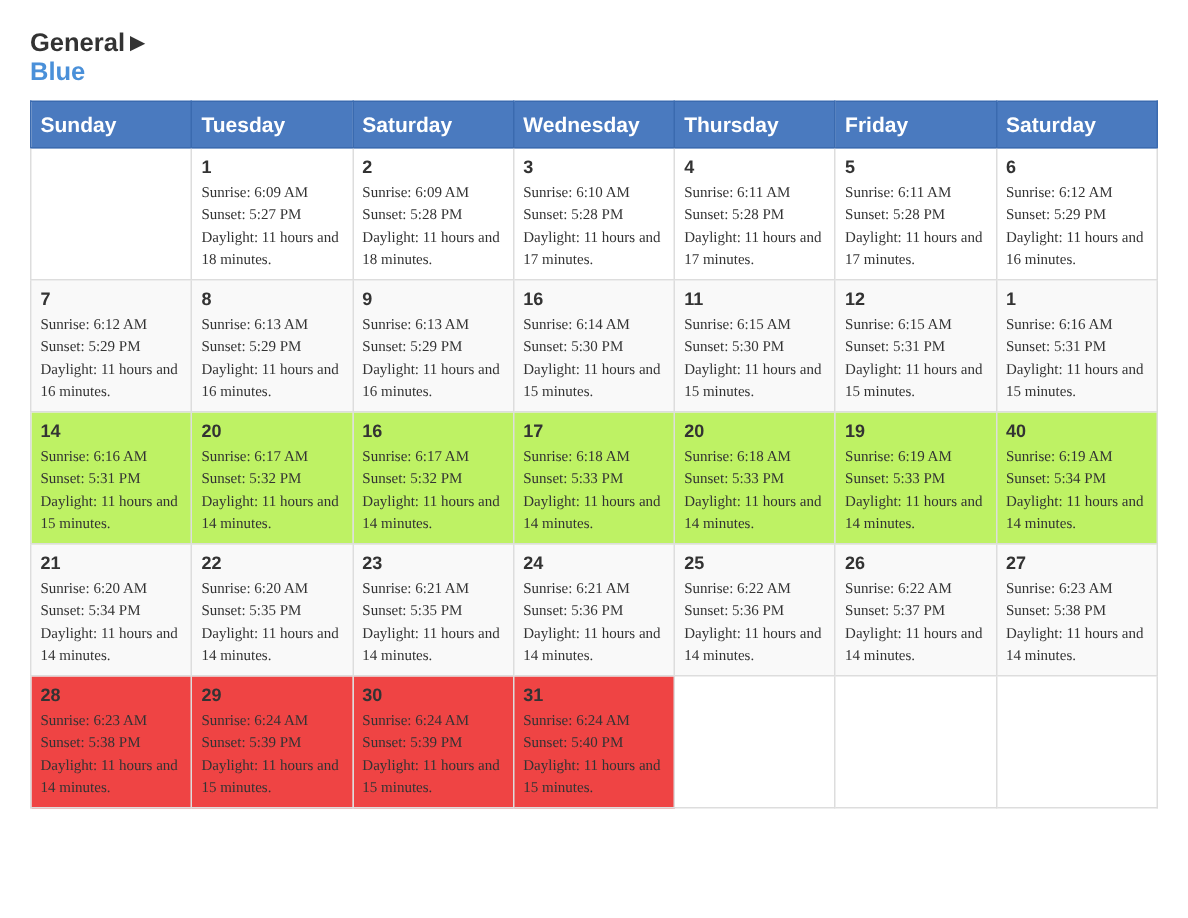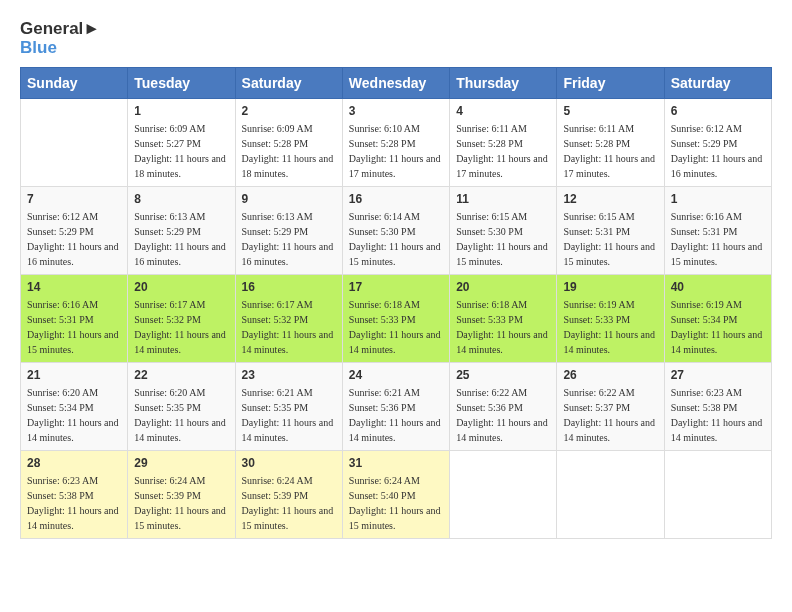--- a/index.html
+++ b/index.html
@@ -73,21 +73,21 @@
       color: #333;
       font-family: Liberation Serif, serif;
     }
     .empty-cell {
       background: #fff !important;
     }
     .row-bg-1 td { background-color: #ffffff; }
     .row-bg-2 td { background-color: #f5f5f5; }
     .row-bg-3 td { background-color: #bef264; }
     .row-bg-4 td { background-color: #f5f5f5; }
-    .row-bg-5 td { background-color: #fef9c3; }
+    .row-bg-5 td { background-color: #ef4444; }
   </style>
 </head>
 <body>
 
 <div class="header-area">
   <div class="logo">
   <div style="display:flex;flex-direction:column;line-height:1.1;">
     <span style="font-size:17px;font-weight:bold;color:#333;">General►</span>
     <span style="font-size:17px;font-weight:bold;color:#4a90d9;">Blue</span>
   </div>

